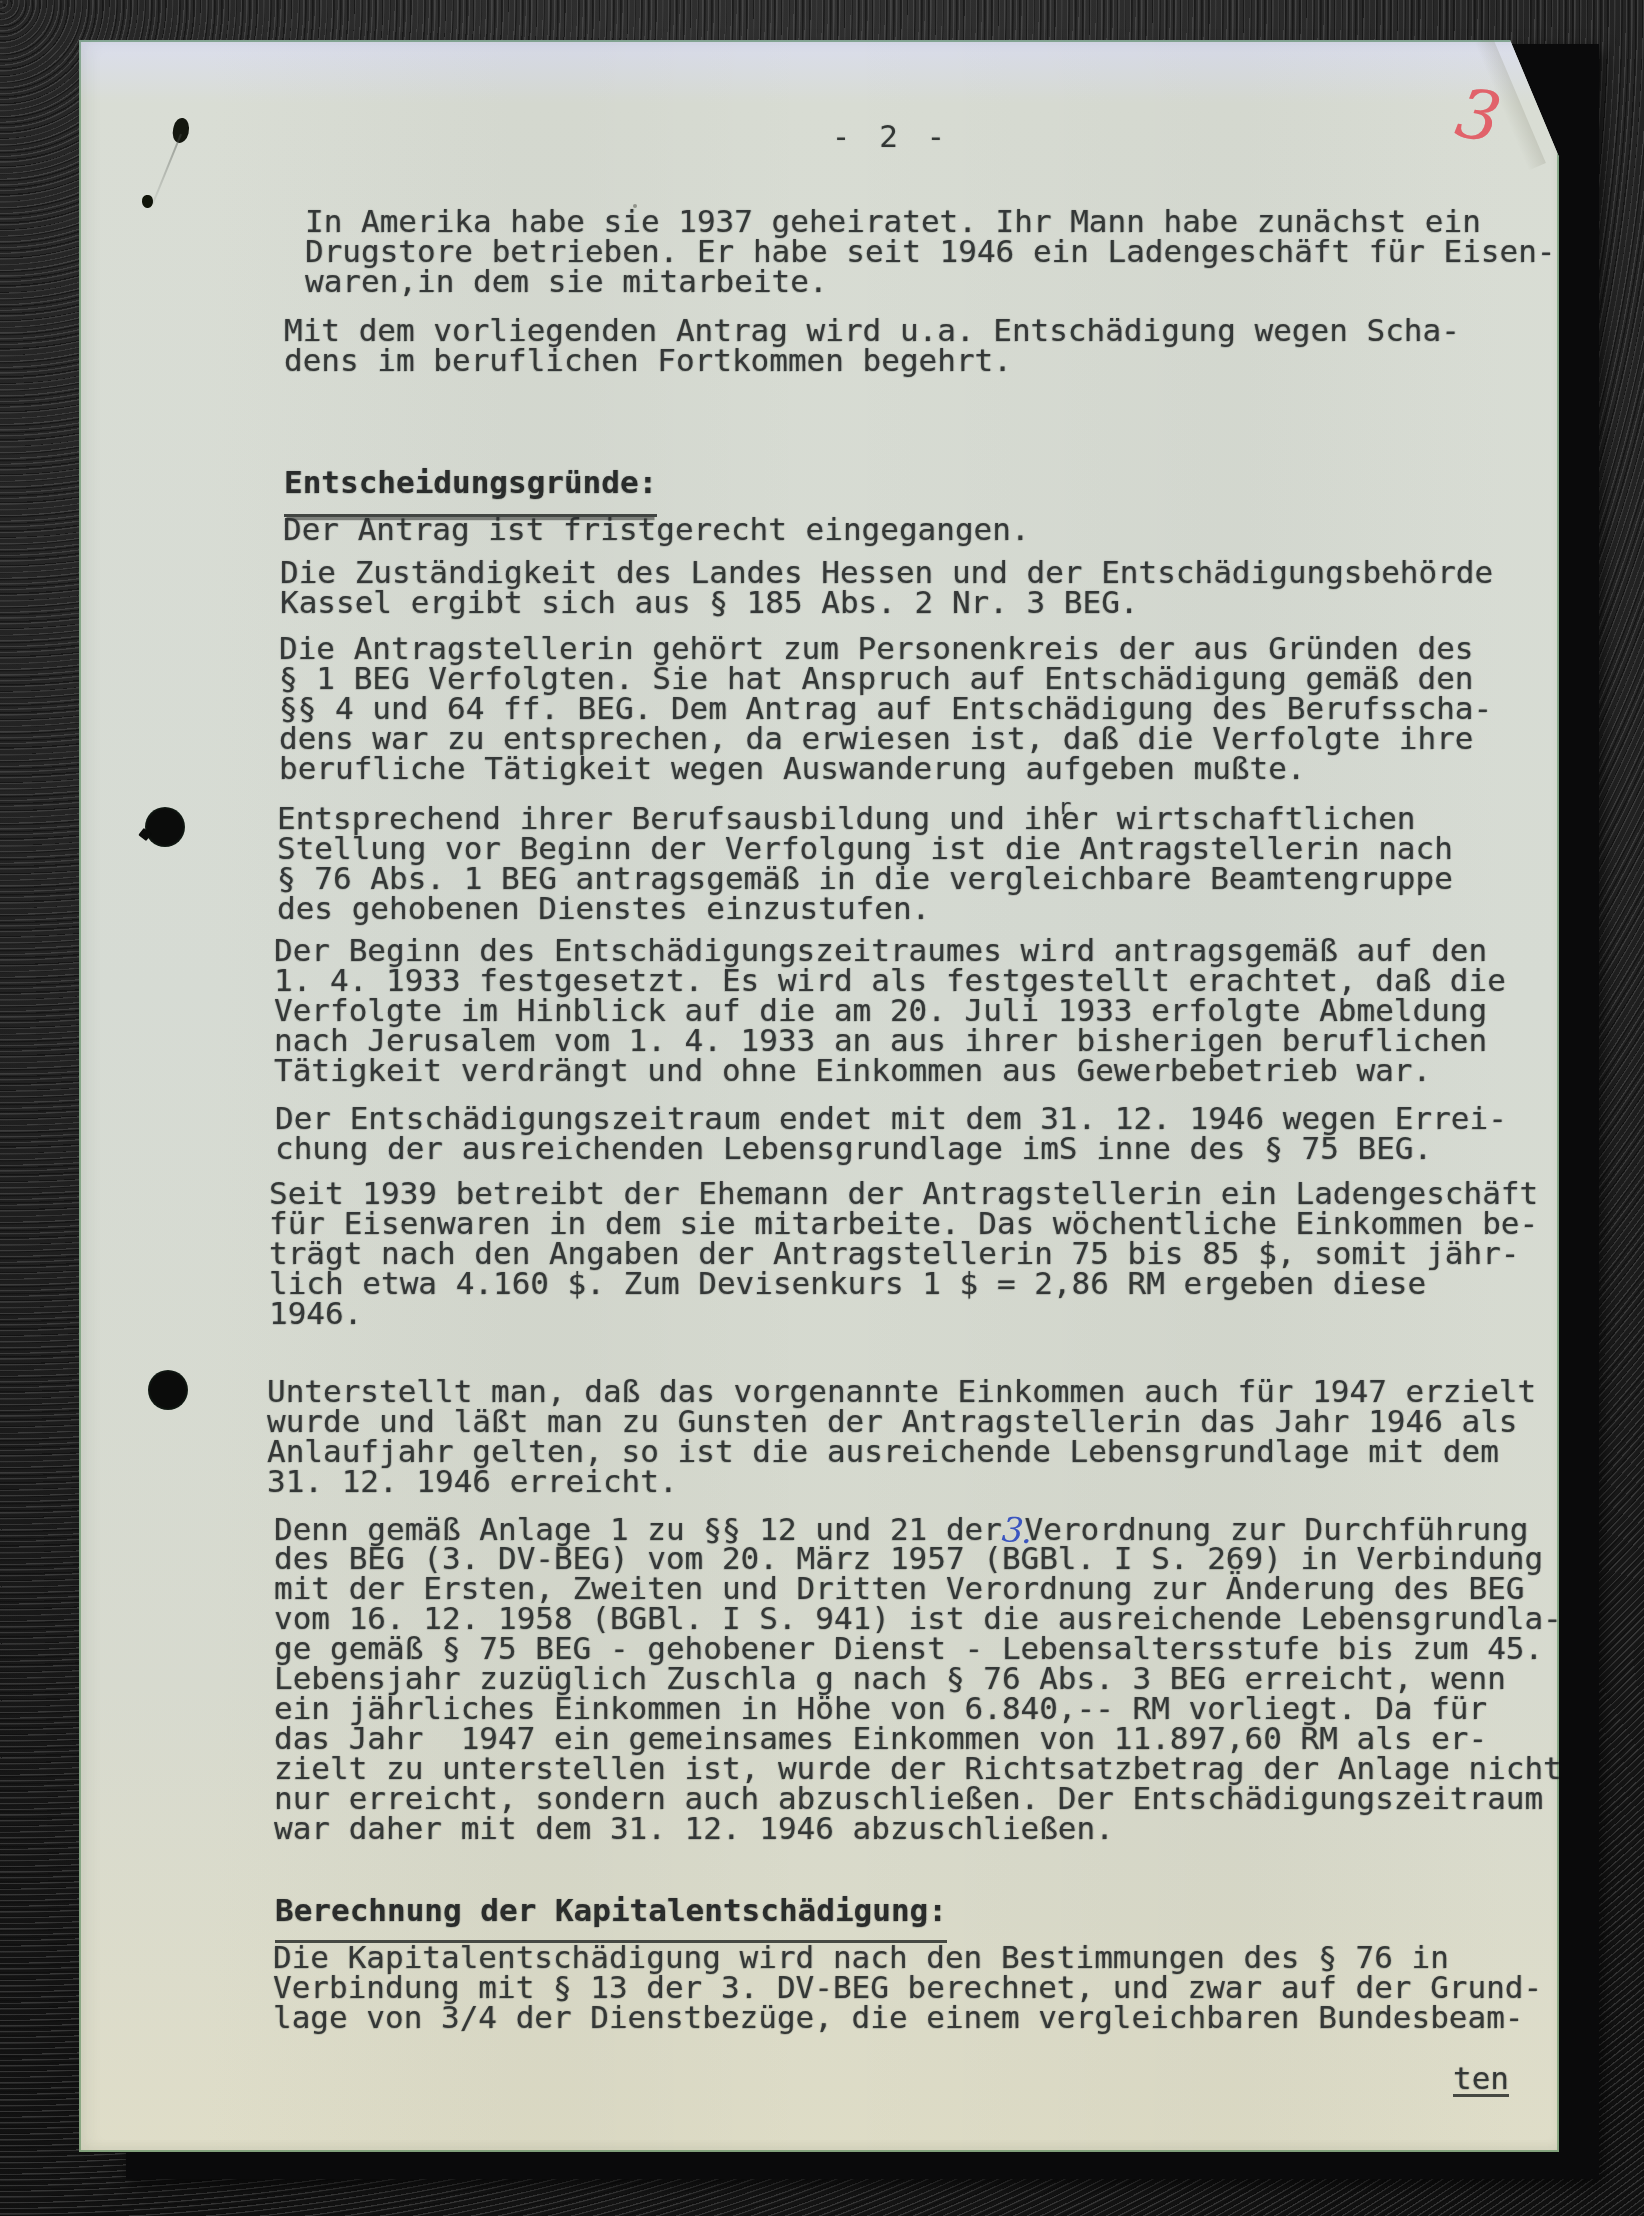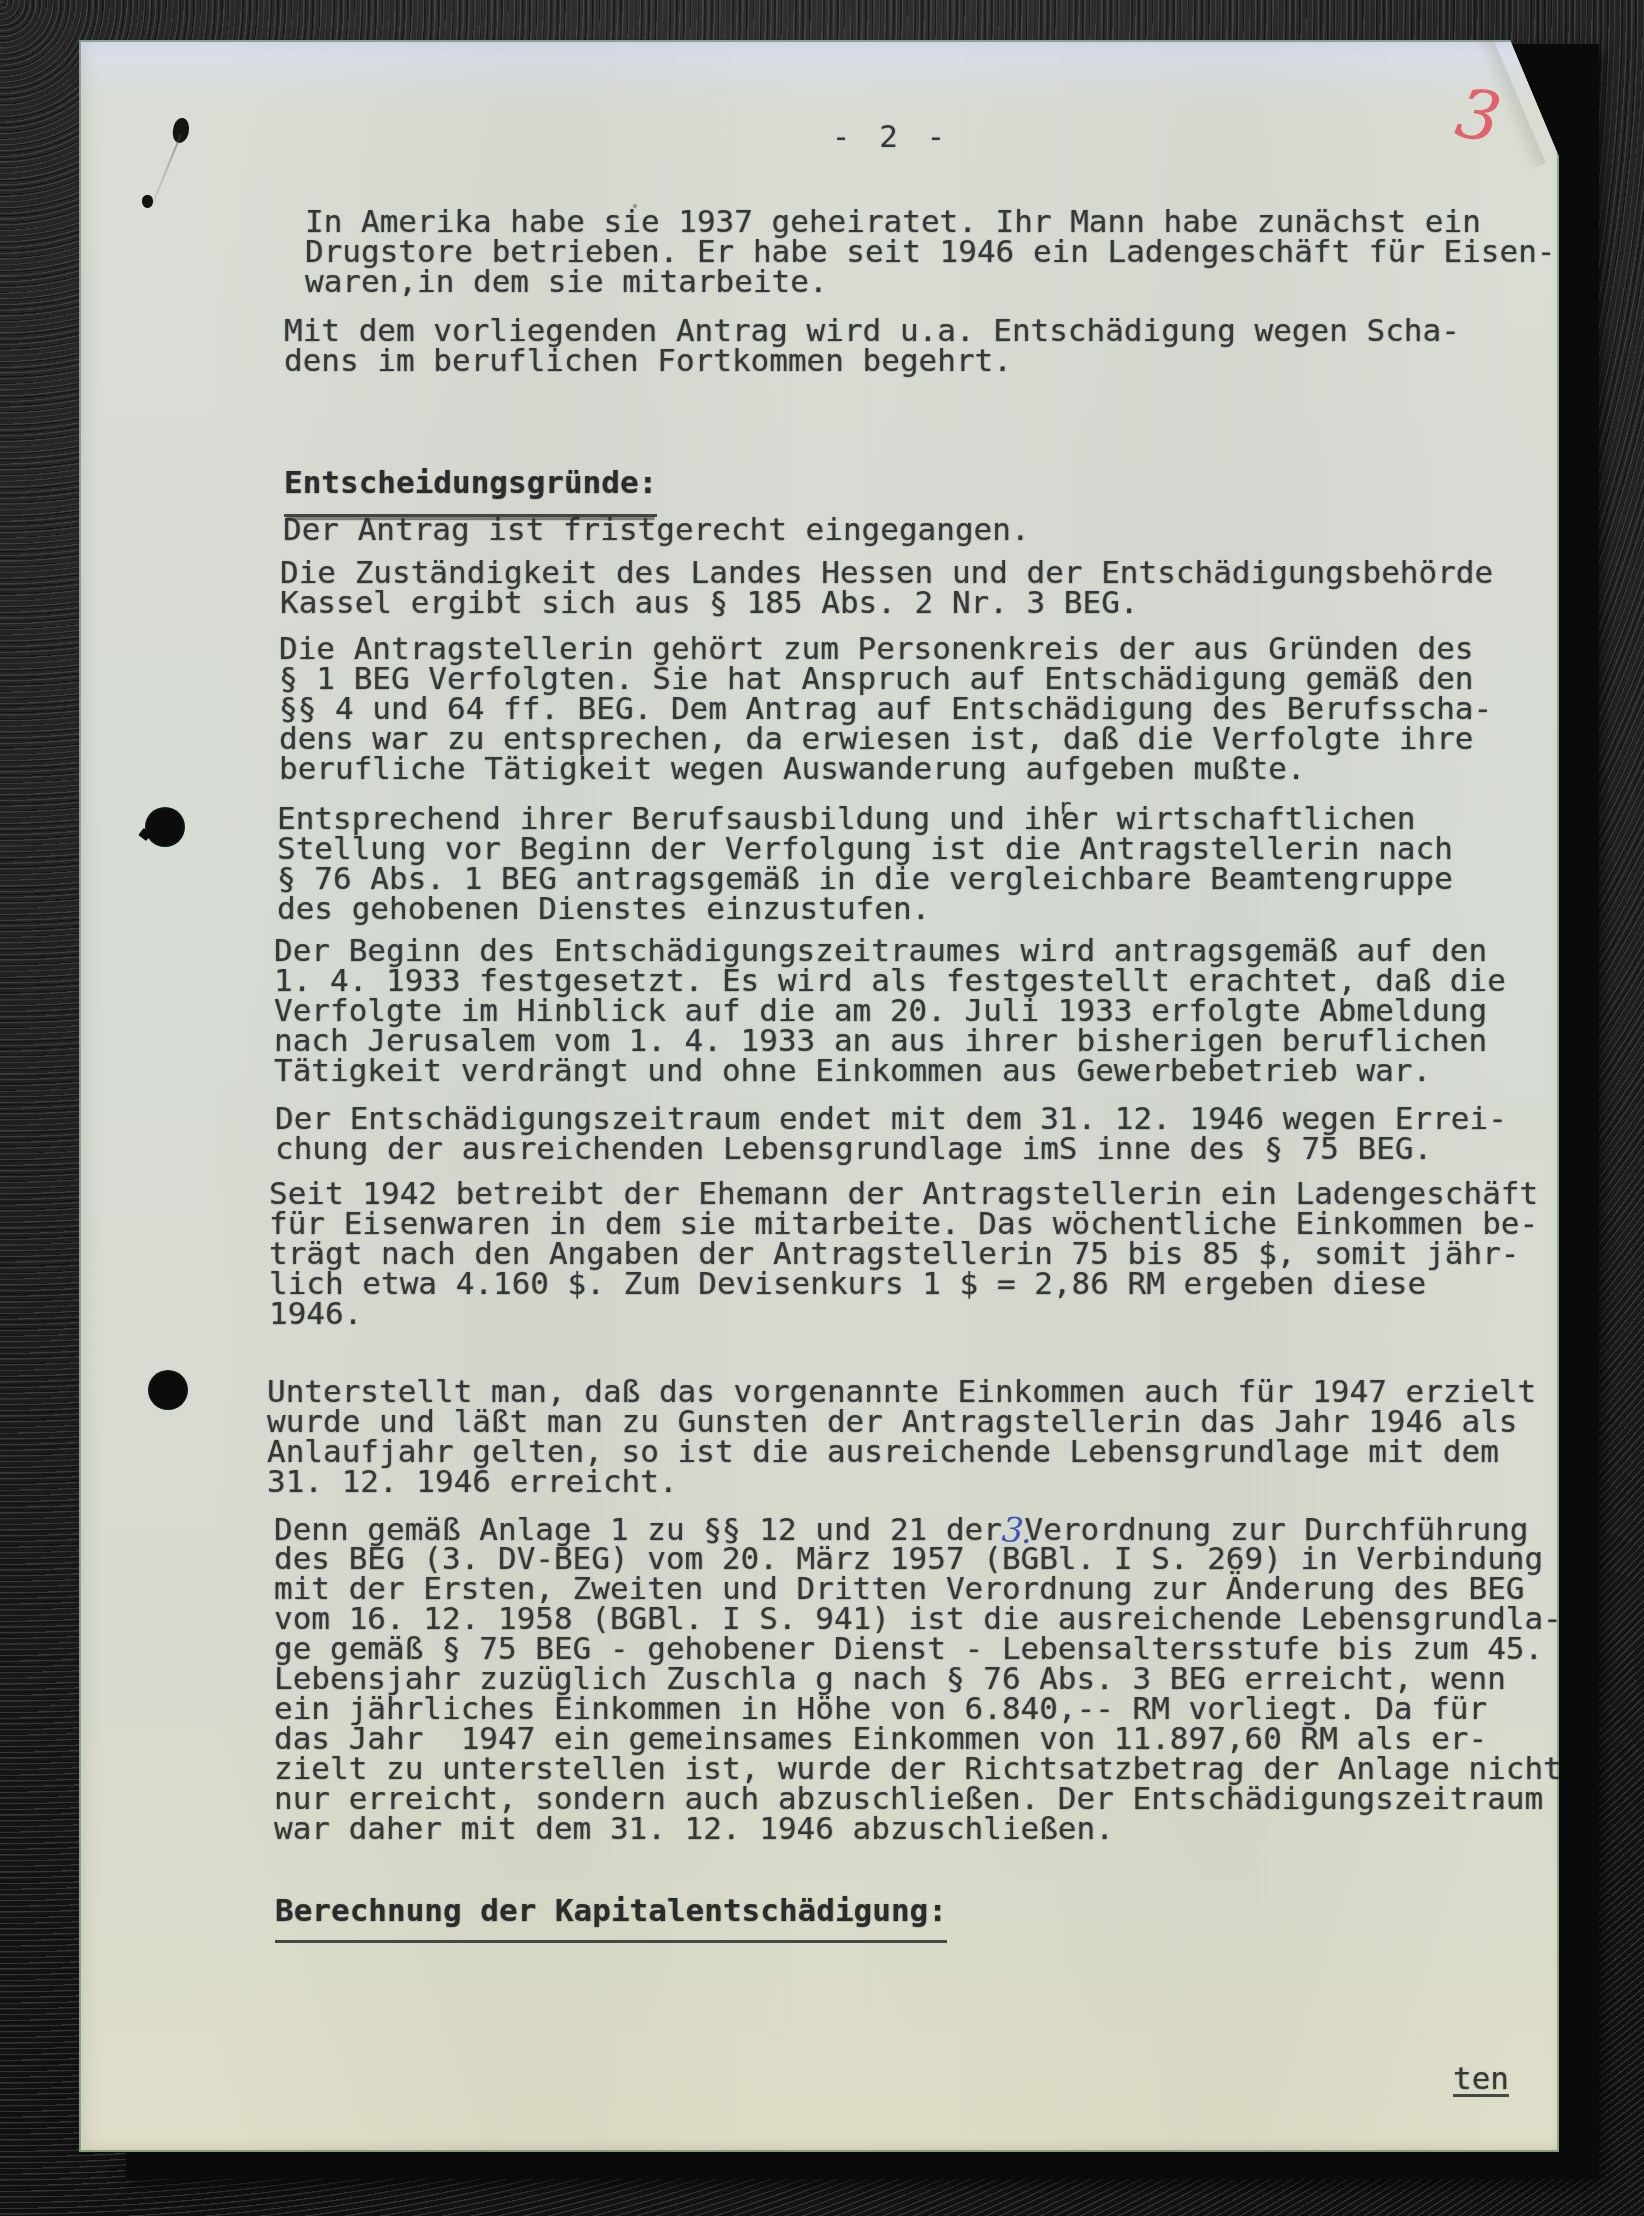--- a/index.html
+++ b/index.html
@@ -151,21 +151,21 @@
       <div class="tl">nach Jerusalem vom 1. 4. 1933 an aus ihrer bisherigen beruflichen</div>
       <div class="tl">Tätigkeit verdrängt und ohne Einkommen aus Gewerbebetrieb war.</div>
     </div>
 
     <div class="para" style="left:196px;top:1063px;">
       <div class="tl">Der Entschädigungszeitraum endet mit dem 31. 12. 1946 wegen Errei-</div>
       <div class="tl">chung der ausreichenden Lebensgrundlage imS inne des § 75 BEG.</div>
     </div>
 
     <div class="para" style="left:190px;top:1138px;">
-      <div class="tl">Seit 1942 betreibt der Ehemann der Antragstellerin ein Ladengeschäft</div>
+      <div class="tl">Seit 1939 betreibt der Ehemann der Antragstellerin ein Ladengeschäft</div>
       <div class="tl">für Eisenwaren in dem sie mitarbeite. Das wöchentliche Einkommen be-</div>
       <div class="tl">trägt nach den Angaben der Antragstellerin 75 bis 85 $, somit jähr-</div>
       <div class="tl">lich etwa 4.160 $. Zum Devisenkurs 1 $ = 2,86 RM ergeben diese</div>
       <div class="tl">1946.</div>
     </div>
 
     <div class="para" style="left:188px;top:1336px;">
       <div class="tl">Unterstellt man, daß das vorgenannte Einkommen auch für 1947 erzielt</div>
       <div class="tl">wurde und läßt man zu Gunsten der Antragstellerin das Jahr 1946 als</div>
       <div class="tl">Anlaufjahr gelten, so ist die ausreichende Lebensgrundlage mit dem</div>
@@ -183,20 +183,25 @@
       <div class="tl">das Jahr  1947 ein gemeinsames Einkommen von 11.897,60 RM als er-</div>
       <div class="tl">zielt zu unterstellen ist, wurde der Richtsatzbetrag der Anlage nicht</div>
       <div class="tl">nur erreicht, sondern auch abzuschließen. Der Entschädigungszeitraum</div>
       <div class="tl">war daher mit dem 31. 12. 1946 abzuschließen.</div>
     </div>
 
     <div class="para hline" style="left:196px;top:1855px;">
       <div class="tl"><span class="u2">Berechnung der Kapitalentschädigung:</span></div>
     </div>
 
+    <div class="para" style="left:194px;top:1902px;">
+      <div class="tl">Die Kapitalentschädigung wird nach den Bestimmungen des § 76 in</div>
+      <div class="tl">Verbindung mit § 13 der 3. DV-BEG berechnet, und zwar auf der Grund-</div>
+      <div class="tl">lage von 3/4 der Dienstbezüge, die einem vergleichbaren Bundesbeam-</div>
+    </div>
 
     <div class="para catchword">
       <div class="tl"><span class="u3">ten</span></div>
     </div>
 
   </div>
 </div>
 
 
 </body></html>

